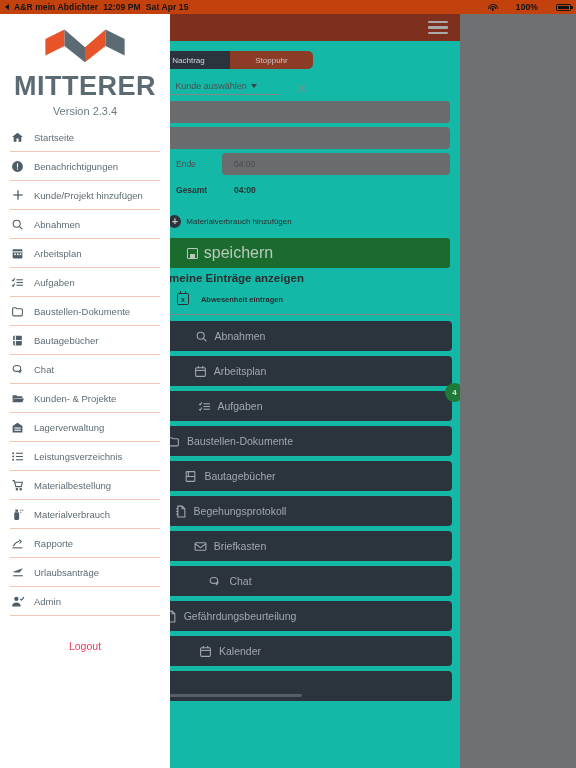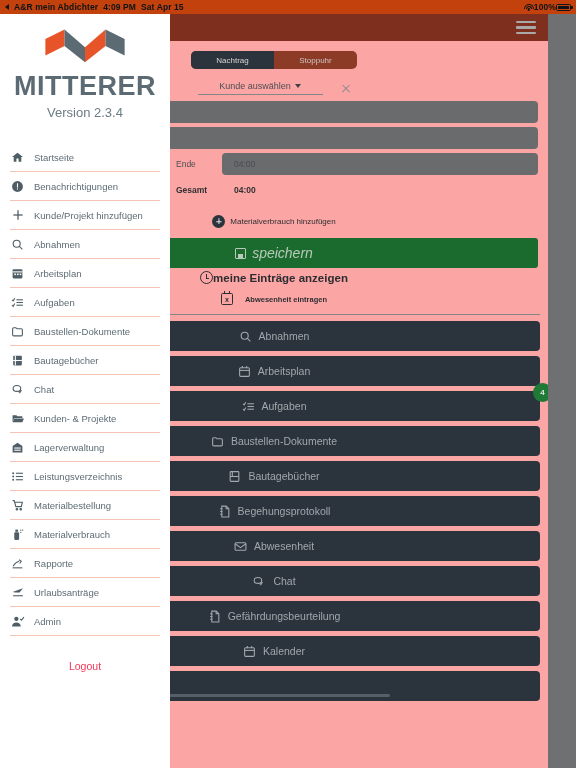--- a/index.html
+++ b/index.html
@@ -18,40 +18,40 @@
     display:flex; align-items:center;
     font-size:8.5px; font-weight:bold; letter-spacing:.1px;
     padding:0 5px; z-index:60;
   }
   #statusbar .sb-left{ display:flex; align-items:center; gap:5px; }
   .tri-back{
     width:0;height:0;
     border-top:3px solid transparent;border-bottom:3px solid transparent;
     border-right:4px solid #0f1417;
   }
-  #statusbar .sb-right{ margin-left:auto; display:flex; align-items:center; gap:0; }
+  #statusbar .sb-right{ margin-left:auto; display:flex; align-items:center; gap:18px; }
   .wifi-ico{ width:10px;height:8px; position:relative; }
   .wifi-ico i{
     position:absolute; left:50%; transform:translateX(-50%);
     border:1.1px solid #0f1417; border-bottom:none; border-radius:50% 50% 0 0 / 100% 100% 0 0;
   }
   .wifi-ico i:nth-child(1){ width:10px;height:5px; top:0.5px; }
   .wifi-ico i:nth-child(2){ width:6px;height:3px; top:2.5px; }
   .wifi-ico i:nth-child(3){
     width:2.6px;height:2.6px;top:5px;border-radius:50%;
     background:#0f1417;border:none;
   }
   .batt{ width:15px;height:7px;border:1.1px solid #0f1417;border-radius:1.5px;position:relative; }
   .batt::after{ content:""; position:absolute; right:-2.6px; top:1.8px; width:1.5px;height:3px; background:#0f1417; border-radius:0 1px 1px 0;}
   .batt i{ position:absolute; left:1px; top:1px; bottom:1px; width:11px; background:#0f1417; border-radius:.5px;}
 
   
   #app{
-    position:absolute; left:0; top:14px; width:548px; height:754px;
-    background:#fca5a5; overflow:hidden;
+    position:absolute; left:0; top:14px; width:460px; height:754px;
+    background:#14b8a6; overflow:hidden;
   }
   #topbar{
     height:27px; background:#7e2f1d;
     display:flex; align-items:center; justify-content:flex-end;
     padding-right:12px;
   }
   .hamburger{ width:20px; display:flex; flex-direction:column; gap:3px; cursor:pointer;}
   .hamburger span{ display:block; height:2.6px; background:#a9a9a9; border-radius:1px;}
 
   .scroll-area{ padding:0; }
@@ -95,21 +95,21 @@
     width:13px;height:13px;border-radius:50%;background:#2b333c;
     display:flex;align-items:center;justify-content:center;
     color:#c8c8c8;font-size:10px;line-height:1;font-weight:bold;
   }
   .mat-add span.t{ font-size:8px;color:#2c2e31;font-weight:normal;}
 
   .save-btn{
     margin:2px 10px 0; height:30px; background:#1b6b2e; border-radius:3px;
     display:flex;align-items:center;justify-content:center;gap:6px;
   }
-  .save-btn .t{ font-size:14px;color:#b9c9ba;font-style:italic;}
+  .save-btn .t{ font-size:16px;color:#b9c9ba;}
   .saveico{ width:11px;height:11px;border:1.4px solid #b9c9ba;border-radius:1px;position:relative;}
   .saveico::after{content:"";position:absolute;left:2px;bottom:0;width:5px;height:4px;background:#b9c9ba;}
 
   .saldo{ text-align:center; font-size:8px; font-weight:bold; color:#2d2f32; padding:7px 0 2px;}
   .entries{ display:flex;align-items:center;justify-content:center;gap:0;padding:3px 0;}
   .entries .t{ font-size:11.5px;font-weight:bold;color:#2b2d30;}
   .clock{ width:13px;height:13px;border:1.3px solid #2b2d30;border-radius:50%;position:relative;}
   .clock::before{content:"";position:absolute;left:4.7px;top:2px;width:1.2px;height:4.2px;background:#2b2d30;}
   .clock::after{content:"";position:absolute;left:5.2px;top:5.7px;width:3.2px;height:1.2px;background:#2b2d30;}
   .abwes{ display:flex;align-items:center;justify-content:center;gap:12px;padding:6px 0 9px;}
@@ -146,39 +146,39 @@
   #drawer{
     position:absolute; left:0; top:14px; width:170px; height:754px;
     background:#ffffff; z-index:50; overflow:hidden;
   }
   .logo-wrap{ padding:14px 0 0; text-align:center; }
   .logo-mark{ margin:0 auto; display:block; }
   .brand{
     font-size:27px; font-weight:bold; color:#5b6a73; letter-spacing:.5px;
     margin-top:3px; font-family:"Liberation Sans", sans-serif;
   }
-  .version{ font-size:13px; color:#6d7b84; margin-top:3px; margin-bottom:23px;}
+  .version{ font-size:11px; color:#6d7b84; margin-top:3px; margin-bottom:6px;}
   .nav{ padding:0 10px; }
   .nav-item{
     display:flex; align-items:center; gap:9px;
     height:29px; border-bottom:1px solid #f3c3b6;
     color:#5d6b74; font-size:9.5px;
     cursor:pointer;
   }
   .nav-item .ico{ width:15px; display:flex; justify-content:center; color:#4e5d66;}
   .logout{ text-align:center; color:#f0395b; font-size:10.5px; padding-top:24px; cursor:pointer;}
 </style>
 </head>
 <body>
 
 <div id="statusbar">
   <div class="sb-left">
     <span class="tri-back"></span>
     <span>A&amp;R mein Abdichter</span>
-    <span>4:09 PM</span>
+    <span>12:09 PM</span>
     <span>Sat Apr 15</span>
   </div>
   <div class="sb-right">
     <span class="wifi-ico">
         <i></i>
         <i></i>
         <i></i>
       </span>
     <span>100%</span>
     <span class="batt">
@@ -323,21 +323,21 @@
         <span class="t">Begehungsprotokoll</span>
       </div>
 
       <div class="act-btn">
         <span class="ico">
           <svg width="13" height="13" viewBox="0 0 24 24" fill="none" stroke="#a2a8ad" stroke-width="2">
             <rect x="2" y="5" width="20" height="14" rx="2"></rect>
               <polyline points="2,7 12,14 22,7"></polyline>
           </svg>
           </span>
-        <span class="t">Abwesenheit</span>
+        <span class="t">Briefkasten</span>
       </div>
 
       <div class="act-btn">
         <span class="ico">
           <svg width="14" height="13" viewBox="0 0 24 24" fill="none" stroke="#a2a8ad" stroke-width="2">
             <ellipse cx="10" cy="10" rx="7" ry="5.5"></ellipse>
             <path d="M13 16.5c2.6 0 5-1.3 5-3.4"></path>
             <path d="M15 19c0-1 .6-2 1.6-2.6"></path>
           </svg>
           </span>

